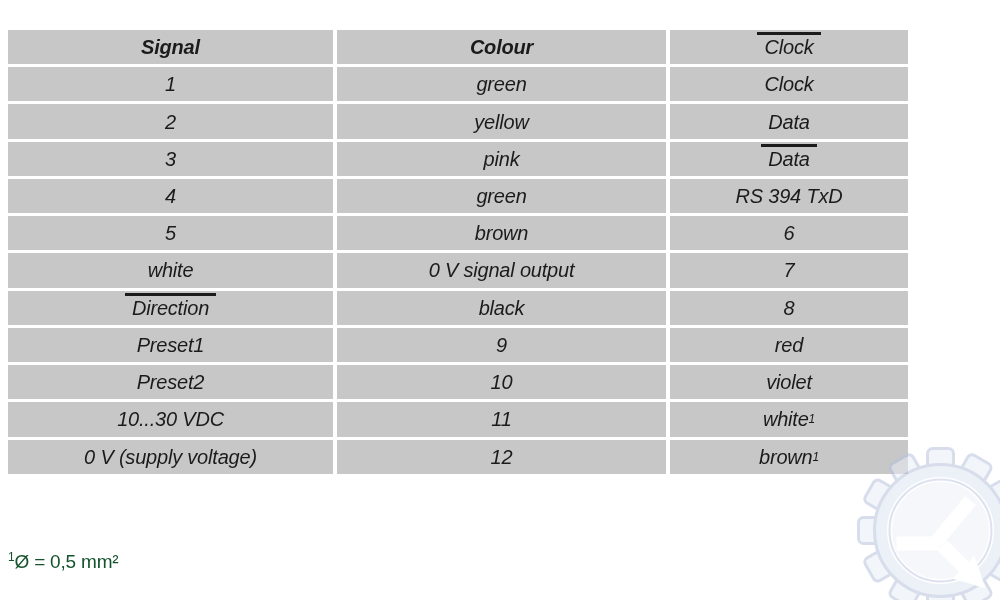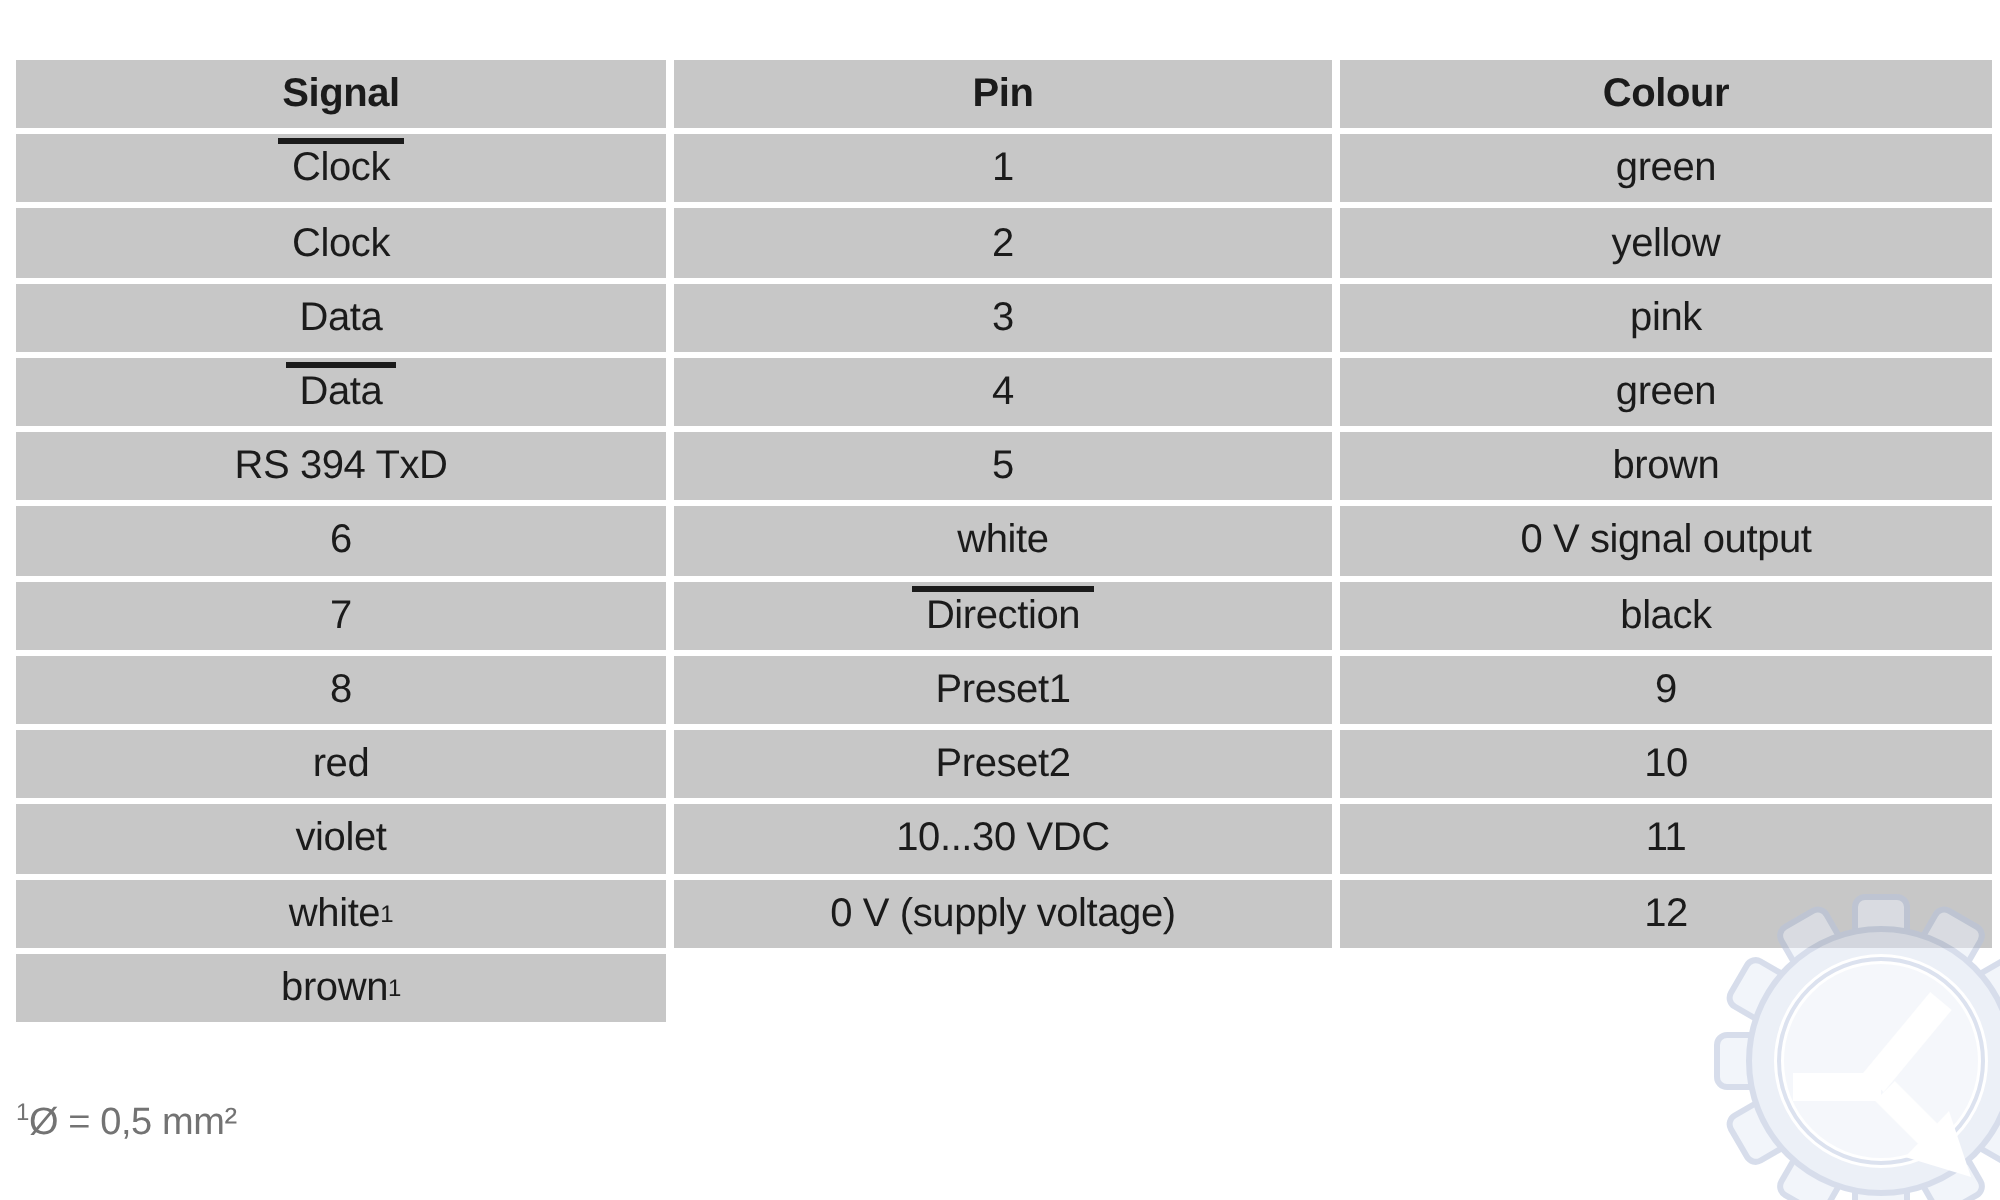--- a/index.html
+++ b/index.html
@@ -8,27 +8,28 @@
     position: relative;
     width: 1000px; height: 600px;
     background: #ffffff;
     font-family: "Liberation Sans", sans-serif;
     color: #1b1b1b;
     overflow: hidden;
   }
   .pin-table {
     position: absolute;
     left: 8px; top: 30px;
-    width: 988px; height: 481px;
+    width: 900px; height: 481px;
     display: grid;
     grid-template-columns: 325px 329px 1fr;
     grid-template-rows: repeat(13, 1fr);
     column-gap: 4px;
     row-gap: 3px;
     background: #ffffff;
+    font-style: italic;
   }
   .cell {
     background: #c7c7c7;
     display: flex;
     align-items: center;
     justify-content: center;
     font-size: 20px;
     letter-spacing: -0.2px;
     line-height: 1;
   }
@@ -42,37 +43,36 @@
   sup.cellsup {
     font-size: 12px;
     line-height: 0;
     vertical-align: 7px;
   }
   .footnote {
     position: absolute;
     left: 8px; top: 551px;
     font-size: 19px;
     letter-spacing: -0.2px;
-    color: #737373;
+    color: #14532d;
   }
   .footnote sup { font-size: 12px; vertical-align: 7px; line-height: 0; }
   .watermark {
     position: absolute;
     left: 853px; top: 443px;
     width: 175px; height: 175px;
     opacity: 0.55;
     pointer-events: none;
   }
 </style>
 </head>
 <body>
 
 <div class="pin-table">
   <div class="cell head">Signal</div>
-  <div class="cell head">Pin</div>
   <div class="cell head">Colour</div>
 
   <div class="cell">
       <span class="sig ov">Clock</span>
     </div>
   <div class="cell">1</div>
   <div class="cell">
       <span>green</span>
       <sup class="cellsup"></sup>
     </div>

